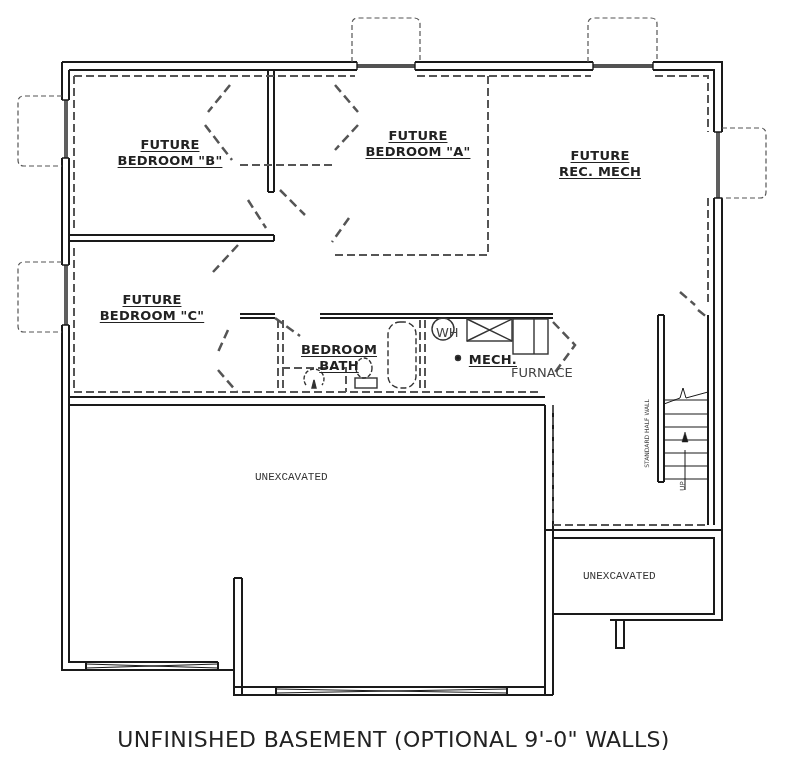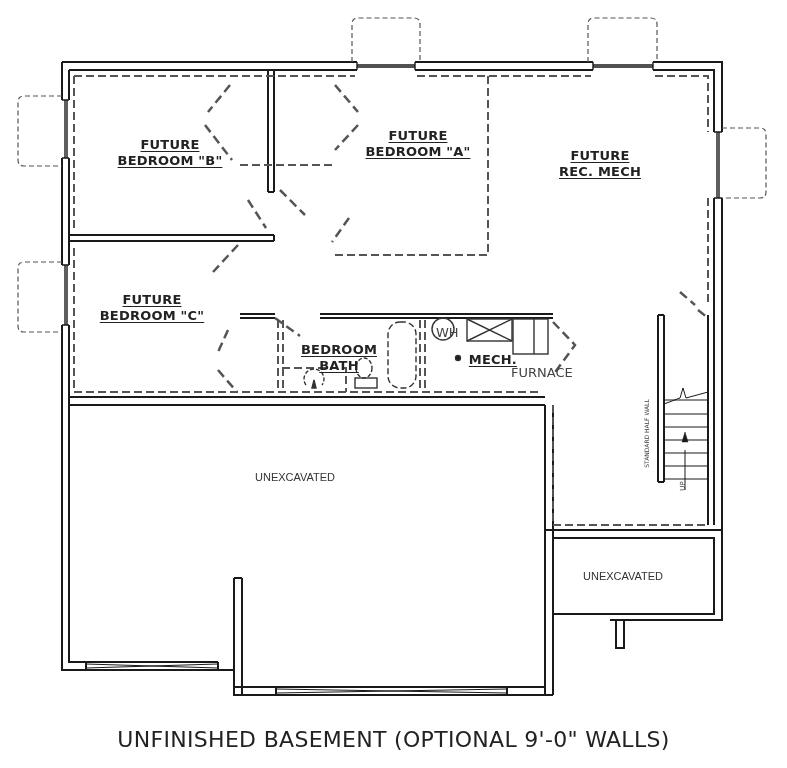--- a/index.html
+++ b/index.html
@@ -1,20 +1,20 @@
 <!DOCTYPE html>
 <html><head>
 <meta charset="utf-8">
 <style>
   html,body{margin:0;padding:0;background:#ffffff;}
   body{width:787px;height:768px;position:relative;overflow:hidden;font-family:"Liberation Sans",sans-serif;}
   #plan{position:absolute;left:0;top:0;width:787px;height:768px;}
   .lbl{position:absolute;font-family:"DejaVu Sans",sans-serif;font-weight:bold;color:#222;font-size:13px;text-align:center;line-height:16px;letter-spacing:0.2px;}
   .lbl span{display:block;text-decoration:underline;text-underline-offset:2px;}
-  .plain{position:absolute;font-family:Liberation Sans, sans-serif;color:#333;font-size:11px;}
+  .plain{position:absolute;font-family:Liberation Mono, monospace;color:#333;font-size:11px;}
   .caption{position:absolute;left:0;width:787px;top:727px;text-align:center;font-family:"DejaVu Sans",sans-serif;font-size:22px;color:#222;letter-spacing:0.3px;}
   .tiny{position:absolute;font-family:"DejaVu Sans",sans-serif;color:#444;font-size:13px;}
 </style>
 </head>
 <body>
 
 <svg id="plan" viewBox="0 0 787 768" xmlns="http://www.w3.org/2000/svg">
   <g fill="none" stroke="#1a1a1a" stroke-width="2">
 
     <g>

